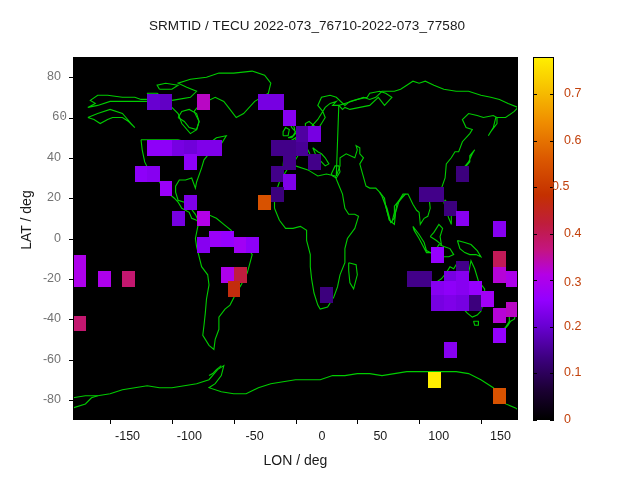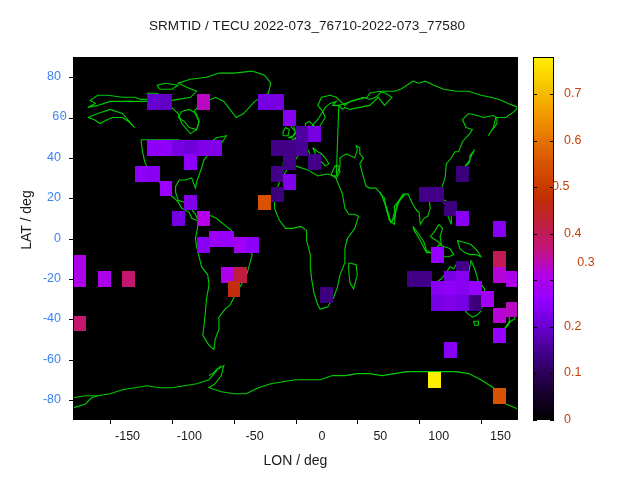--- a/index.html
+++ b/index.html
@@ -48,21 +48,21 @@
   .xtick-mark{width:1px;height:4px;}
   .ytick-mark{width:4px;height:1px;}
   .xtick-label{
     position:absolute;
     font-size:12.5px;color:#1a1a1a;
     text-align:right;width:60px;
     transform:translateX(-30px);
   }
   .ytick-label{
     position:absolute;
-    font-size:12.5px;color:#3b82f6;
+    font-size:12.5px;color:#737373;
     text-align:right;width:40px;
     transform:translateY(-8px);
   }
   #xlabel{
     position:absolute;
     left:73px;top:452px;width:445px;
     text-align:center;font-size:14px;color:#1a1a1a;
   }
   #ylabel{
     position:absolute;
@@ -253,21 +253,21 @@
       <div class="cbtick-mark" style="left: 550px; top: 420px;"></div>
       <div class="cbtick-label" style="left: 564px; top: 420px;">0</div>
       <div class="cbtick-mark" style="left: 533px; top: 373.462px;"></div>
       <div class="cbtick-mark" style="left: 550px; top: 373.462px;"></div>
       <div class="cbtick-label" style="left: 564px; top: 373.462px;">0.1</div>
       <div class="cbtick-mark" style="left: 533px; top: 326.923px;"></div>
       <div class="cbtick-mark" style="left: 550px; top: 326.923px;"></div>
       <div class="cbtick-label" style="left: 564px; top: 326.923px;">0.2</div>
       <div class="cbtick-mark" style="left: 533px; top: 280.385px;"></div>
       <div class="cbtick-mark" style="left: 550px; top: 280.385px;"></div>
-      <div class="cbtick-label" style="left: 564px; top: 263px; text-align: center;">0.3</div>
+      <div class="cbtick-label" style="left: 564px; top: 283px;">0.3</div>
       <div class="cbtick-mark" style="left: 533px; top: 233.846px;"></div>
       <div class="cbtick-mark" style="left: 550px; top: 233.846px;"></div>
       <div class="cbtick-label" style="left: 564px; top: 233.846px;">0.4</div>
       <div class="cbtick-mark" style="left: 533px; top: 187.308px;"></div>
       <div class="cbtick-mark" style="left: 550px; top: 187.308px;"></div>
       <div class="cbtick-label" style="left: 552px; top: 187.308px;">0.5</div>
       <div class="cbtick-mark" style="left: 533px; top: 140.769px;"></div>
       <div class="cbtick-mark" style="left: 550px; top: 140.769px;"></div>
       <div class="cbtick-label" style="left: 564px; top: 140.769px;">0.6</div>
       <div class="cbtick-mark" style="left: 533px; top: 94.2308px;"></div>

